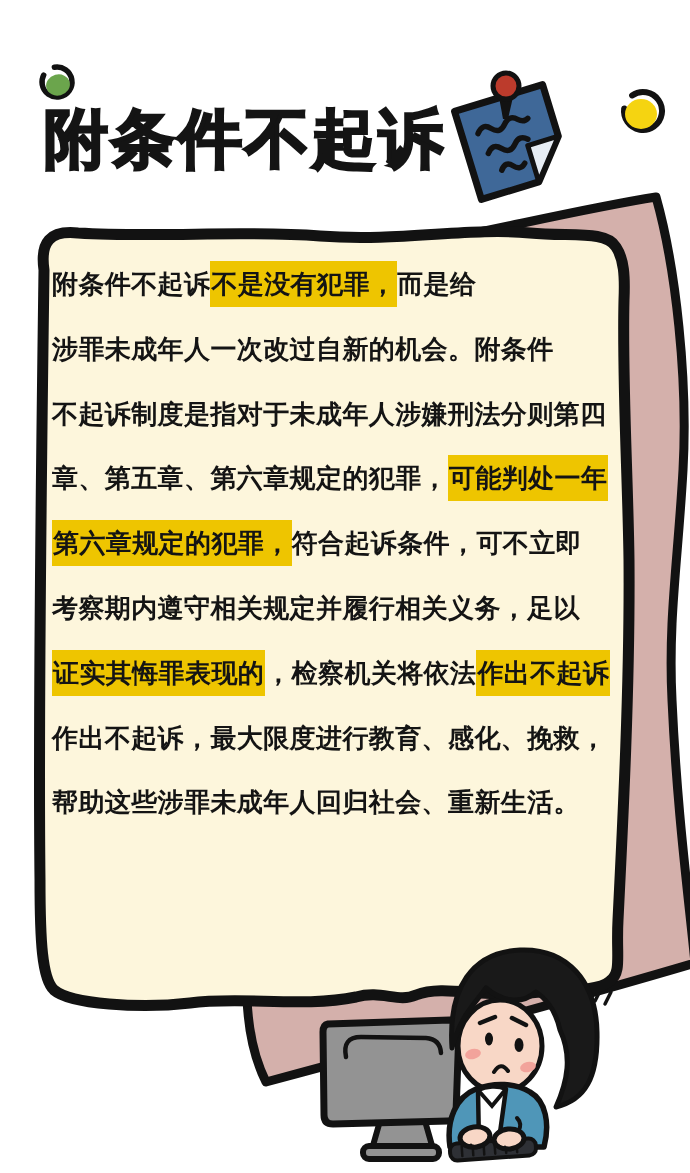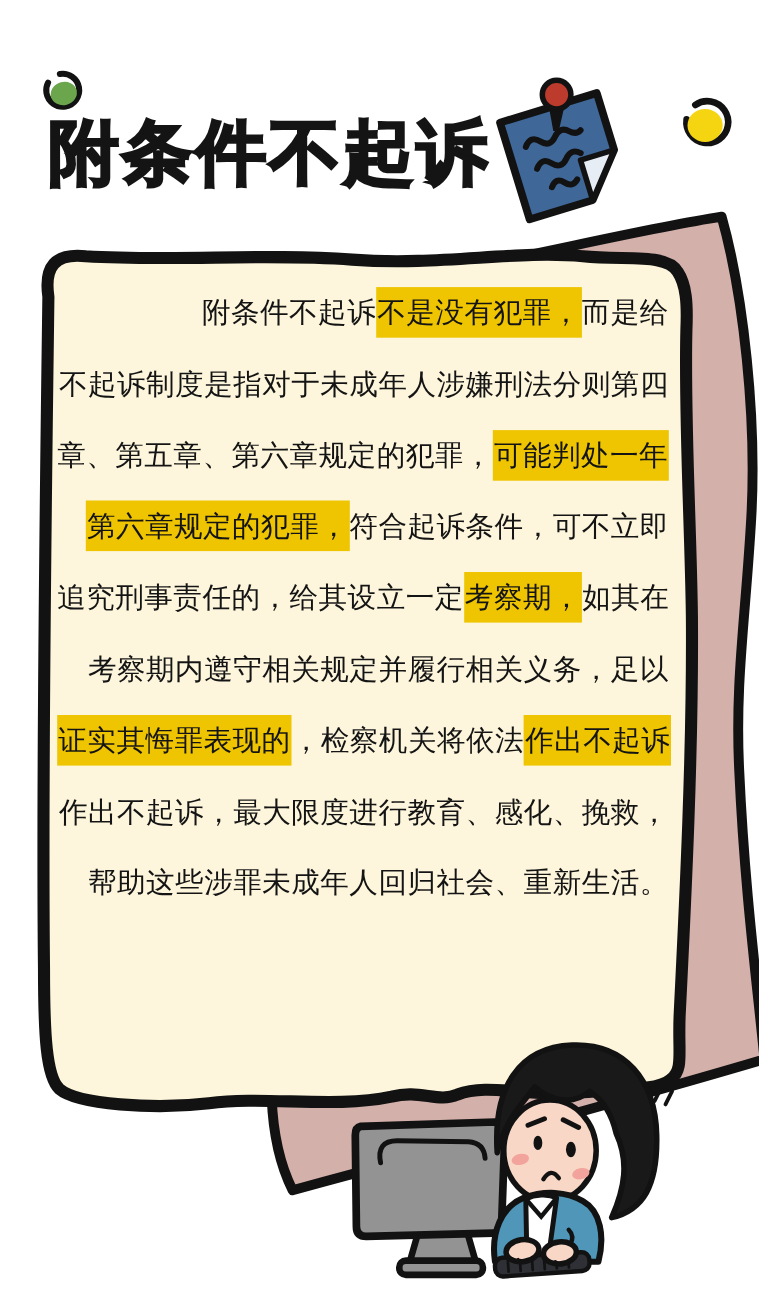--- a/index.html
+++ b/index.html
@@ -45,22 +45,22 @@
     font-size:64px;line-height:1.1;font-weight:900;color:var(--text);
     letter-spacing:3px;white-space:nowrap;
     -webkit-text-stroke:2.6px var(--text);
   }
 
   
   .paper-text{
     position:absolute;left:52px;top:252px;width:556px;
   }
   .paper-text p.line{
-    margin:0;height:64.8px;line-height:64.8px;text-align:right;
-    font-size:26px;font-weight:400;color:var(--text);white-space:nowrap;
+    margin:0;height:64.8px;line-height:64.8px;text-align:left;
+    font-size:26px;font-weight:700;color:var(--text);white-space:nowrap;
     letter-spacing:0.4px;
   }
   .paper-text .seg{position:relative;}
   .paper-text .seg.hl{
     background:var(--highlight);
     padding:8px 1px;
   }
 </style>
 </head>
 <body>
@@ -170,23 +170,23 @@
         <ellipse class="skin-fill" cx="509" cy="1139" rx="15" ry="10" transform="rotate(-6 509 1139)"></ellipse>
         <path class="ink" stroke-width="3" d="M465,1144 q3,3 6,1 M473,1146 q3,3 6,1 M499,1146 q3,3 6,1 M507,1148 q3,3 6,1"></path>
       </g>
     </g>
   </svg>
 
   <h1 class="page-title">附条件不起诉</h1>
 
   <div class="paper-text">
       <p class="line"><span class="seg">附条件不起诉</span><span class="seg hl">不是没有犯罪，</span><span class="seg">而是给</span></p>
+      <p class="line"><span class="seg">涉罪未成年人一次改过自新的机会。附条件</span></p>
       <p class="line"><span class="seg">不起诉制度是指对于未成年人涉嫌刑法分则第四</span></p>
       <p class="line"><span class="seg">章、第五章、第六章规定的犯罪，</span><span class="seg hl">可能判处一年</span></p>
       <p class="line"><span class="seg hl">第六章规定的犯罪，</span><span class="seg">符合起诉条件，可不立即</span></p>
-      <p class="line"><span class="seg">追究刑事责任的，给其设立一定</span><span class="seg hl">考察期，</span><span class="seg">如其在</span></p>
       <p class="line"><span class="seg">考察期内遵守相关规定并履行相关义务，足以</span></p>
       <p class="line"><span class="seg hl">证实其悔罪表现的</span><span class="seg">，检察机关将依法</span><span class="seg hl">作出不起诉</span></p>
       <p class="line"><span class="seg">作出不起诉，最大限度进行教育、感化、挽救，</span></p>
       <p class="line"><span class="seg">帮助这些涉罪未成年人回归社会、重新生活。</span></p>
     </div>
 
 </div>
 
 </body></html>

